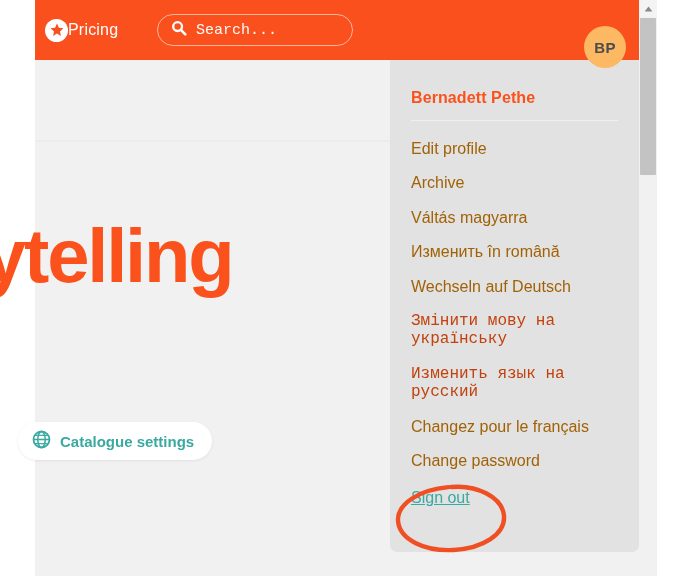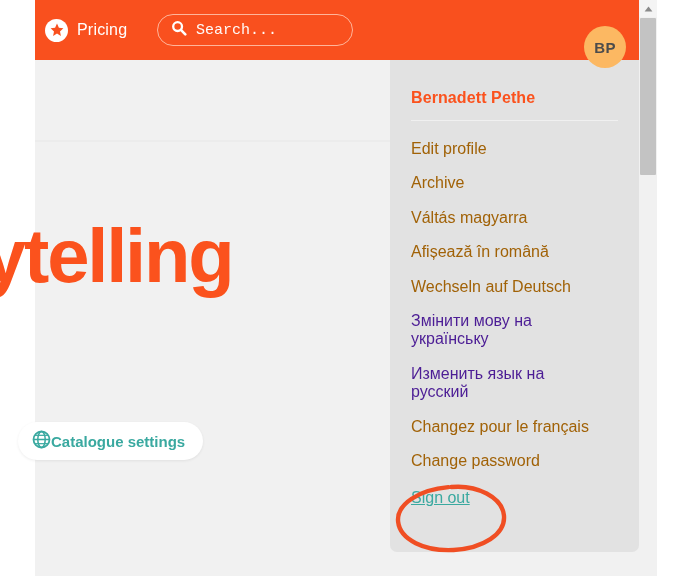--- a/index.html
+++ b/index.html
@@ -46,21 +46,21 @@
     background: #f9501e;
     z-index: 30;
   }
 
   .brand-pricing {
     position: absolute;
     left: 10px;
     top: 17px;
     display: flex;
     align-items: center;
-    gap: 9px;
+    gap: 0;
     height: 26px;
   }
   .star-badge {
     width: 23px; height: 23px;
     border-radius: 50%;
     background: #ffffff;
     display: flex;
     align-items: center;
     justify-content: center;
     flex: none;
@@ -156,20 +156,21 @@
   .catalogue-pill {
     position: absolute;
     left: 18px;
     top: 422px;
     height: 38px;
     background: #ffffff;
     border-radius: 19px;
     display: flex;
     align-items: center;
     padding: 0 18px 0 14px;
+    gap: 9px;
     box-shadow: 0 1px 3px rgba(0,0,0,.07);
     z-index: 6;
   }
   .catalogue-pill .globe { flex:none; display:block; }
   .catalogue-label {
     color: #3aa9a0;
     font-size: 15px;
     font-weight: bold;
     white-space: nowrap;
   }
@@ -214,21 +215,21 @@
     flex-direction: column;
   }
   .menu-item {
     color: #a16207;
     font-size: 16px;
     line-height: 1.15;
     margin-bottom: 16px;
     cursor: pointer;
     white-space: pre-line;
   }
-  .menu-item.cyr { color: #4c1d95; }
+  .menu-item.cyr { color: #c2410c; font-family: Liberation Mono, monospace; }
   .menu-item.signout {
     color: #3aa9a0;
     text-decoration: underline;
     margin-top: 3px;
   }
 
   
   .annotation {
     position: absolute;
     left: 393px;
@@ -302,21 +303,21 @@
     <span class="catalogue-label">Catalogue settings</span>
   </div>
 
   <div class="user-menu">
     <div class="menu-user-name">Bernadett Pethe</div>
     <div class="menu-sep"></div>
     <div class="menu-list">
       <div class="menu-item">Edit profile</div>
       <div class="menu-item">Archive</div>
       <div class="menu-item">Váltás magyarra</div>
-      <div class="menu-item">Afișează în română</div>
+      <div class="menu-item">Изменить în română</div>
       <div class="menu-item">Wechseln auf Deutsch</div>
       <div class="menu-item cyr">Змінити мову на
 українську</div>
       <div class="menu-item cyr">Изменить язык на
 русский</div>
       <div class="menu-item">Changez pour le français</div>
       <div class="menu-item">Change password</div>
       <div class="menu-item signout">Sign out</div>
     </div>
   </div>

